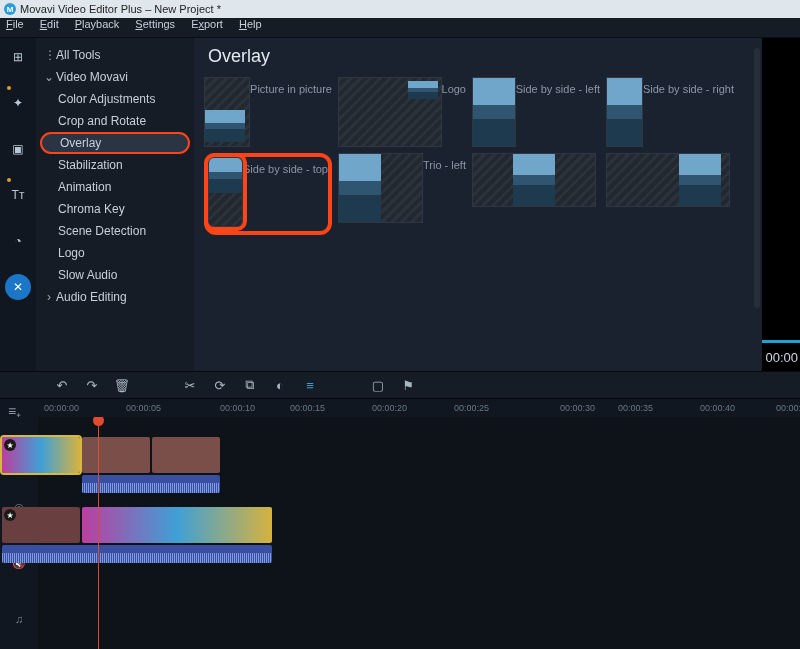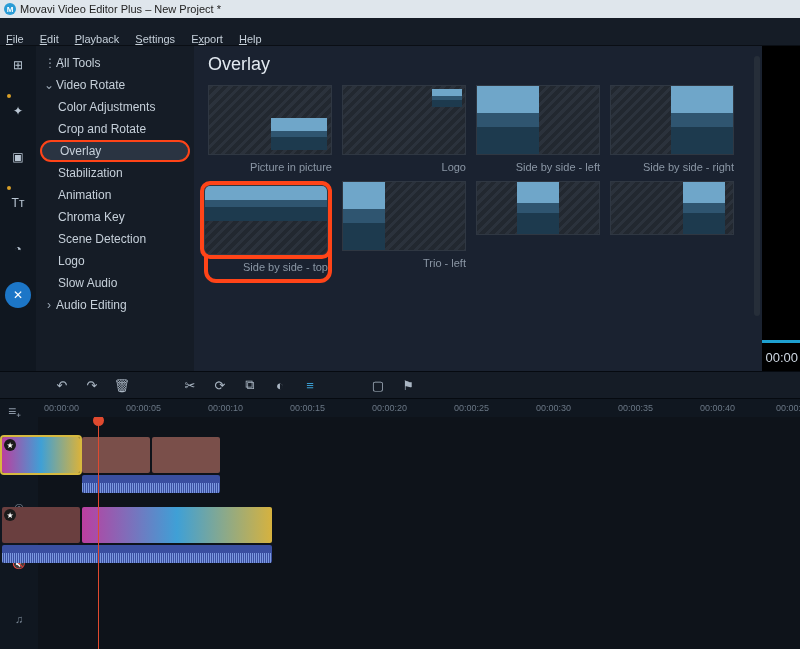--- a/index.html
+++ b/index.html
@@ -11,38 +11,38 @@
   --text-dim:#8b97a5;
   --accent:#3a9ccf;
   --highlight:#ff4418;
   --titlebar:#dfe6ec;
 }
 *{box-sizing:border-box;font-family:"Segoe UI",Arial,sans-serif}
 html,body{margin:0;padding:0;width:800px;height:649px;overflow:hidden;background:#fff}
 .app{width:800px;height:649px;background:var(--bg-app);display:flex;flex-direction:column;color:var(--text);font-size:12px}
 .titlebar{height:18px;background:var(--titlebar);color:#222;display:flex;align-items:center;padding:0 4px;font-size:11px}
 .titlebar .logo{width:12px;height:12px;border-radius:50%;background:#2a9cd6;margin-right:4px;display:flex;align-items:center;justify-content:center;color:#fff;font-size:8px;font-weight:bold}
-.menubar{height:28px;background:var(--bg-panel);display:flex;align-items:flex-end;padding:0 6px;border-bottom:1px solid #0a0e14}
+.menubar{height:20px;background:var(--bg-panel);display:flex;align-items:flex-start;padding:0 6px;border-bottom:1px solid #0a0e14}
 .menubar span{margin-right:16px;font-size:11px;color:var(--text)}
 .menubar span u{text-decoration:underline}
 .workspace{flex:1;display:flex;min-height:0}
 .toolstrip{width:36px;background:var(--bg-darkest);display:flex;flex-direction:column;align-items:center;padding-top:6px;gap:20px}
 .toolstrip .tsbtn{width:26px;height:26px;display:flex;align-items:center;justify-content:center;border-radius:4px;color:#b9c6d3}
 .toolstrip .tsbtn.active{background:#1c76c7;color:#fff;border-radius:50%;position:relative}
 .toolstrip .dot{position:relative}
 .toolstrip .dot::before{content:"";position:absolute;width:4px;height:4px;border-radius:50%;background:#d9a028;top:-4px;left:2px}
 .toolpanel{width:158px;background:var(--bg-panel);padding:6px 0;overflow:hidden}
 .tp-head{display:flex;align-items:center;padding:4px 8px;color:var(--text);font-size:12px}
 .tp-caret{width:10px;display:inline-block;text-align:center;margin-right:2px;color:#9aa6b3}
 .tp-item{padding:4px 8px 4px 22px;font-size:12px;color:var(--text);white-space:nowrap}
 .tp-item.selected{background:#2a3442;border:2px solid var(--highlight);border-radius:12px;margin:0 4px;padding:2px 8px 2px 18px}
 .content{flex:1;background:var(--bg-panel2);display:flex;flex-direction:column;min-width:0;position:relative}
 .content h2{margin:8px 0 10px 14px;font-size:18px;font-weight:400;color:#e2e9f0}
 .grid{display:flex;flex-wrap:wrap;gap:6px 6px;padding:0 10px;overflow:hidden}
-.card{width:128px;display:flex;flex-direction:column;align-items:flex-end}
+.card{width:128px;display:flex;flex-direction:row;align-items:flex-start}
 .thumb{width:124px;height:70px;background:repeating-linear-gradient(135deg,#2b323c 0 3px,#222830 3px 7px);border:1px solid #2f3742;position:relative;overflow:hidden}
 .mountain{position:absolute;background:linear-gradient(#6fa6c9 0 40%,#2f5570 40% 60%,#1d3a4e 60% 100%)}
 .card .lbl{margin-top:6px;font-size:11px;color:var(--text-dim);text-align:center;height:14px;white-space:nowrap}
 .card.hl .thumb{outline:4px solid var(--highlight);border-radius:6px}
 .card.hl{border:4px solid var(--highlight);border-radius:12px;padding:0 0 4px}
 .scrollbar{position:absolute;right:2px;top:10px;width:6px;height:260px;background:#262e39;border-radius:3px}
 .previewright{width:38px;background:#000}
 
 .midbar{height:28px;background:var(--bg-panel);display:flex;align-items:center;padding:0 10px;gap:14px;border-top:1px solid #060a10;border-bottom:1px solid #060a10}
 .midbar .gap{width:24px}
@@ -96,21 +96,21 @@
       <div class="tsbtn active">✕</div>
     </div>
 
     <div class="toolpanel">
       <div class="tp-head">
           <span class="tp-caret">⋮⋮</span>
           <span>All Tools</span>
         </div>
       <div class="tp-head">
           <span class="tp-caret">⌄</span>
-          <span>Video Rotate</span>
+          <span>Video Movavi</span>
         </div>
       <div class="tp-item">Color Adjustments</div>
       <div class="tp-item">Crop and Rotate</div>
       <div class="tp-item selected">Overlay</div>
       <div class="tp-item">Stabilization</div>
       <div class="tp-item">Animation</div>
       <div class="tp-item">Chroma Key</div>
       <div class="tp-item">Scene Detection</div>
       <div class="tp-item">Logo</div>
       <div class="tp-item">Slow Audio</div>
@@ -198,25 +198,25 @@
     <div class="gap"></div>
     <span class="ic">▢</span>
     <span class="ic">⚑</span>
   </div>
 
   <div class="timeline">
     <div class="ruler">
       <span class="addtrack">≡₊</span>
       <span style="left:44px">00:00:00</span>
       <span style="left:126px">00:00:05</span>
-      <span style="left:208px">00:00:10</span>
+      <span style="left:220px">00:00:10</span>
       <span style="left:290px">00:00:15</span>
       <span style="left:372px">00:00:20</span>
       <span style="left:454px">00:00:25</span>
-      <span style="left:536px">00:00:30</span>
+      <span style="left:560px">00:00:30</span>
       <span style="left:618px">00:00:35</span>
       <span style="left:700px">00:00:40</span>
       <span style="left:776px">00:00:45</span>
     </div>
     <div class="tracks">
       <div class="tracklabels">
         <div class="tl">◎</div>
         <div class="tl">◎</div>
         <div class="tl">🔇</div>
         <div class="tl">♫</div>

